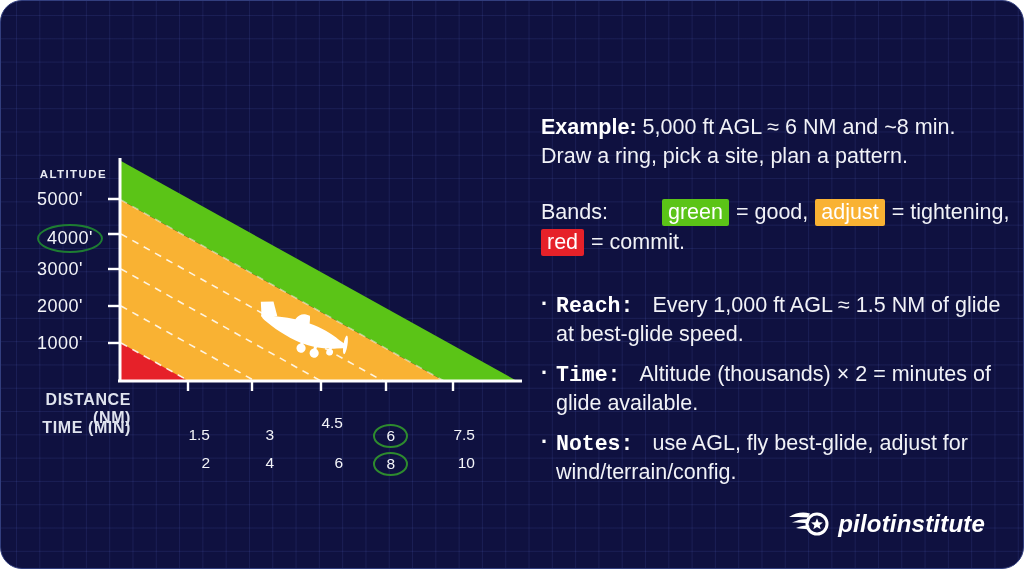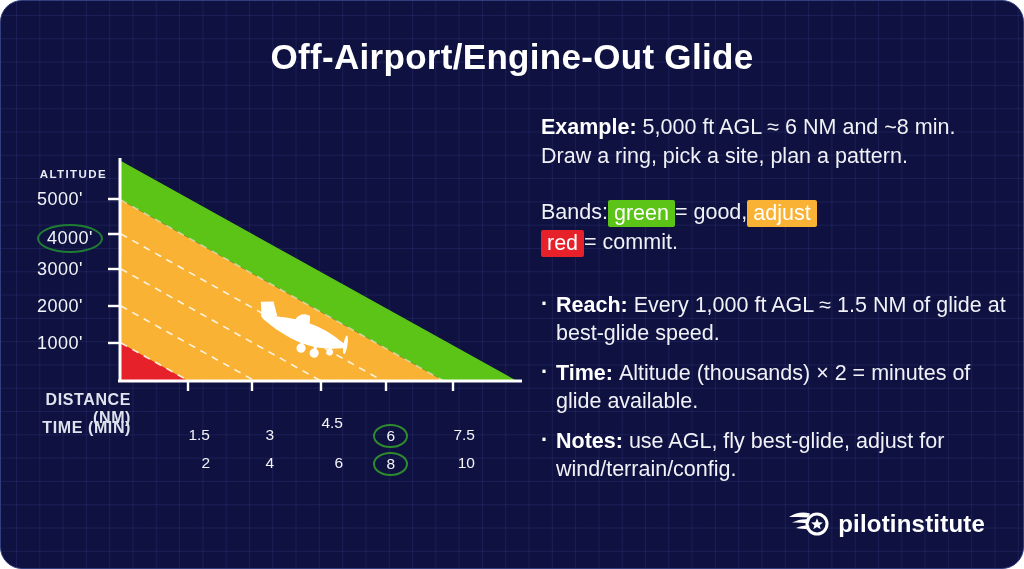--- a/index.html
+++ b/index.html
@@ -53,43 +53,42 @@
     position:absolute;left:28px;width:102px;text-align:right;
     font-size:16px;font-weight:700;color:#dfe3ee;letter-spacing:0.6px;
   }
 
   
   .right-col{position:absolute;left:540px;top:0;width:474px;font-size:21.5px;line-height:29px;}
   .right-col b{color:#ffffff;font-weight:700;}
   .example{position:absolute;top:112px;left:0;width:474px;}
   .example b{margin-right:6px;}
   .bands{position:absolute;top:196px;left:0;width:474px;line-height:30px;}
-  .bands-row{display:flex;align-items:flex-end;gap:0;white-space:nowrap;}
+  .bands-row{display:flex;align-items:center;gap:7px;white-space:nowrap;}
   .chip{display:inline-block;padding:0px 6px;color:#ffffff;border-radius:2px;line-height:27px;}
-  .chip-green{background:#5bc417;}
+  .chip-green{background:#5bc417;margin-left:47px;}
   .chip-yellow{background:#f9b233;}
   .chip-red{background:#e62129;}
   .bullets{position:absolute;top:290px;left:0;width:474px;line-height:28px;}
   .bullet{position:relative;padding-left:15px;margin-bottom:12px;}
   .bullet .dot{position:absolute;left:0;top:-1px;font-weight:700;color:#ffffff;}
-  .bullet b{margin-right:6px;}
+  .bullet b{margin-right:19px;font-family:Liberation Mono, monospace;}
 
   
   .brand{
     position:absolute;right:38px;top:504px;height:38px;
-    display:flex;align-items:center;gap:8px;
+    display:flex;align-items:center;gap:8px;font-style:italic;
   }
   .brand-text{font-size:24px;font-weight:700;color:#ffffff;letter-spacing:0.2px;}
 </style>
 </head>
 <body>
 
 <div class="canvas">
 
-  <div class="title">Off-Airport/Engine-Out Glide</div>
 
   <svg class="chart-layer" width="1024" height="569" viewBox="0 0 1024 569">
 
     <polygon points="120,160 516,380 443,380 120,199" fill="#5bc417"></polygon>
 
     <polygon points="120,199 443,380 120,380" fill="#f9b233"></polygon>
 
     <polygon points="120,342 187,380 120,380" fill="#e62129"></polygon>
 
     <g stroke="#ffffff" stroke-width="1.6" stroke-dasharray="7 6" opacity="0.85" fill="none">
@@ -160,20 +159,21 @@
       <div><b>Example:</b><span>5,000 ft AGL ≈ 6 NM and ~8 min.</span></div>
       <div>Draw a ring, pick a site, plan a pattern.</div>
     </div>
 
     <div class="bands">
       <div class="bands-row">
         <span>Bands:</span>
         <span class="chip chip-green">green</span>
         <span>= good,</span>
         <span class="chip chip-yellow">adjust</span>
+        <span>= tightening,</span>
       </div>
       <div class="bands-row">
         <span class="chip chip-red">red</span>
         <span>= commit.</span>
       </div>
     </div>
 
     <div class="bullets">
       <div class="bullet">
         <span class="dot">·</span><b>Reach:</b><span>Every 1,000 ft AGL ≈ 1.5 NM of glide at best-glide speed.</span>

